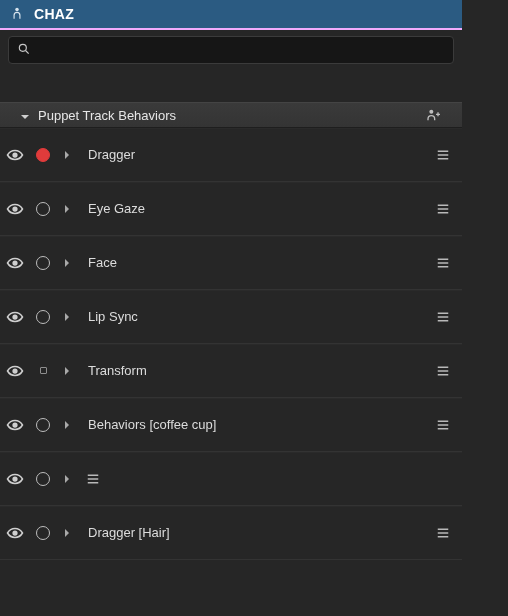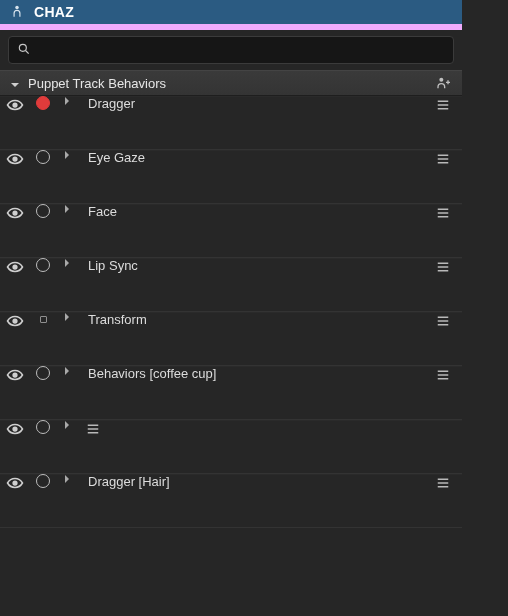--- a/index.html
+++ b/index.html
@@ -10,21 +10,21 @@
     font-family: "Segoe UI", Arial, sans-serif;
     font-size: 13px;
     color: #d8d8d8;
     overflow: hidden;
   }
   .panel { width: 462px; height: 616px; background: #262626; }
   .right-gutter { position: absolute; left: 462px; top: 0; width: 46px; height: 616px; background: #262626; }
   .titlebar {
     height: 30px;
     background: #2b5b82;
-    border-bottom: 6px solid #f0abfc;
+    border-bottom: 2px solid #f0abfc;
     display: flex;
     align-items: center;
     padding: 0 10px;
     gap: 10px;
   }
   .titlebar .puppet-icon { width: 14px; height: 14px; color: #d8e4ee; }
   .titlebar .title { color: #ffffff; font-weight: 600; font-size: 14px; letter-spacing: .3px; }
   .search-row { padding: 6px 8px; background: #262626; }
   .search-box {
     height: 28px;
@@ -45,31 +45,32 @@
     color: #d8d8d8;
     font-size: 13px;
   }
   .section-header {
     height: 26px;
     background: linear-gradient(#3a3a3a,#343434);
     border-top: 1px solid #444;
     border-bottom: 1px solid #1e1e1e;
     display: flex;
     align-items: center;
-    padding: 0 10px;
+    padding: 0 20px;
     gap: 8px;
+    margin-top: 32px;
   }
   .section-header .disclosure { width: 10px; height: 10px; color: #cfcfcf; }
   .section-header .label { flex: 1; color: #e6e6e6; font-size: 13px; }
   .section-header .add-icon { width: 16px; height: 16px; color: #bfbfbf; }
   .behaviors { display: flex; flex-direction: column; }
   .row {
     height: 54px;
     display: flex;
-    align-items: flex-start;
+    align-items: center;
     padding: 0 10px 0 6px;
     gap: 12px;
     border-bottom: 1px solid #333;
     background: #262626;
     position: relative;
   }
   .row:before {
     content: "";
     position: absolute;
     left: 0; top: 0; height: 1px; width: 100%;

